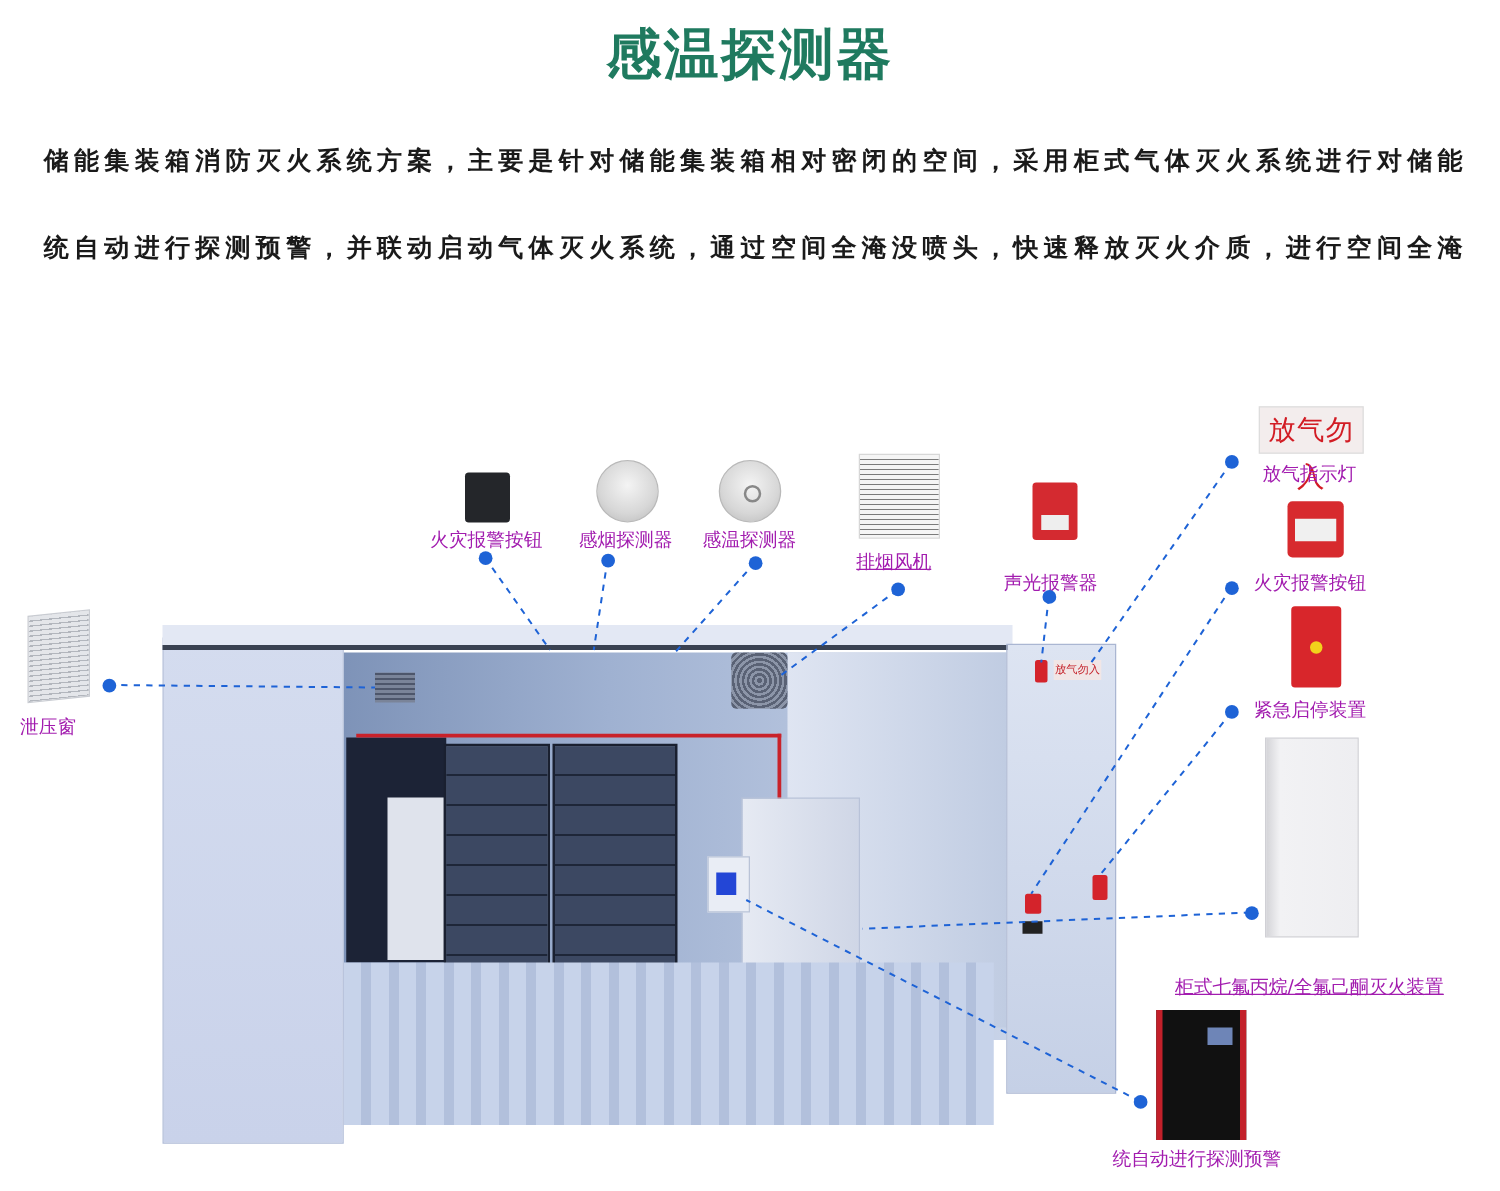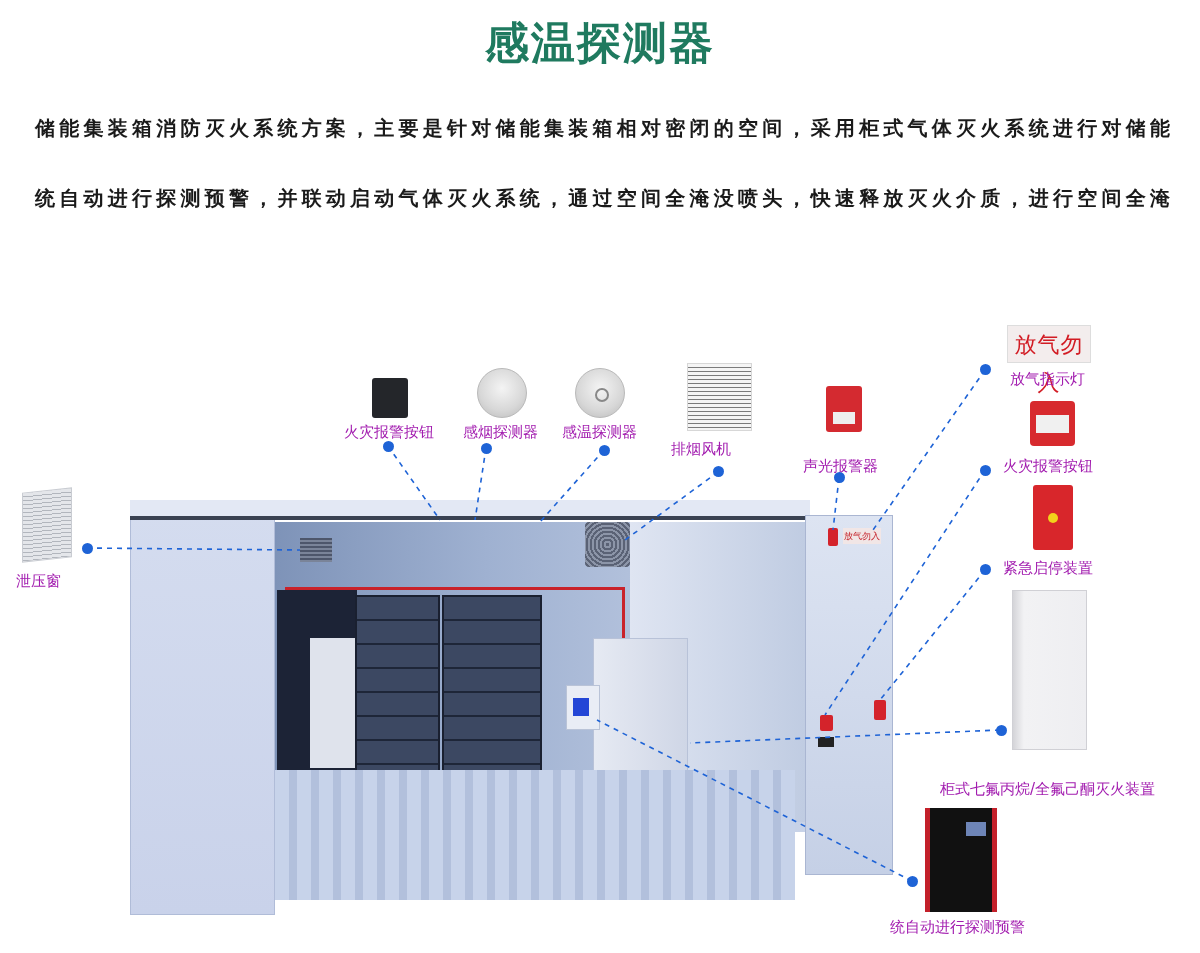--- a/index.html
+++ b/index.html
@@ -182,41 +182,41 @@
 
   <div class="prod p-smoke"></div>
   <div class="label" style="left:463px; top:123px;">感烟探测器</div>
   <div class="dot" style="left:481px; top:143px;"></div>
 
   <div class="prod p-heat"></div>
   <div class="label" style="left:562px; top:123px;">感温探测器</div>
   <div class="dot" style="left:599px; top:145px;"></div>
 
   <div class="prod p-exhaust"></div>
-  <div class="label" style="left:671px; top:140px;">排烟风机</div>
+  <div class="label" style="left:685px; top:140px;text-decoration:underline;">排烟风机</div>
   <div class="dot" style="left:713px; top:166px;"></div>
 
   <div class="prod p-alarm"></div>
   <div class="label" style="left:803px; top:157px;">声光报警器</div>
   <div class="dot" style="left:834px; top:172px;"></div>
 
   <div class="prod p-sign" style="top:25px;">放气勿入</div>
   <div class="label" style="left:1010px; top:70px;">放气指示灯</div>
   <div class="dot" style="left:980px; top:64px;"></div>
 
   <div class="prod p-button"></div>
   <div class="label" style="left:1003px; top:157px;">火灾报警按钮</div>
   <div class="dot" style="left:980px; top:165px;"></div>
 
   <div class="prod p-estop"></div>
   <div class="label" style="left:1003px; top:259px;">紧急启停装置</div>
   <div class="dot" style="left:980px; top:264px;"></div>
 
   <div class="prod p-cabinet"></div>
-  <div class="label" style="left:940px; top:480px;">柜式七氟丙烷/全氟己酮灭火装置</div>
+  <div class="label" style="left:940px; top:480px;text-decoration:underline;">柜式七氟丙烷/全氟己酮灭火装置</div>
   <div class="dot" style="left:996px; top:425px;"></div>
 
   <div class="prod p-controller" style="top:508px;">
       <div class="lcd"></div>
     </div>
   <div class="label" style="left:890px; top:618px;">统自动进行探测预警</div>
   <div class="dot" style="left:907px; top:576px;"></div>
 
   <div class="prod p-vent" style="top:190px;"></div>
   <div class="label" style="left:16px; top:272px;">泄压窗</div>

